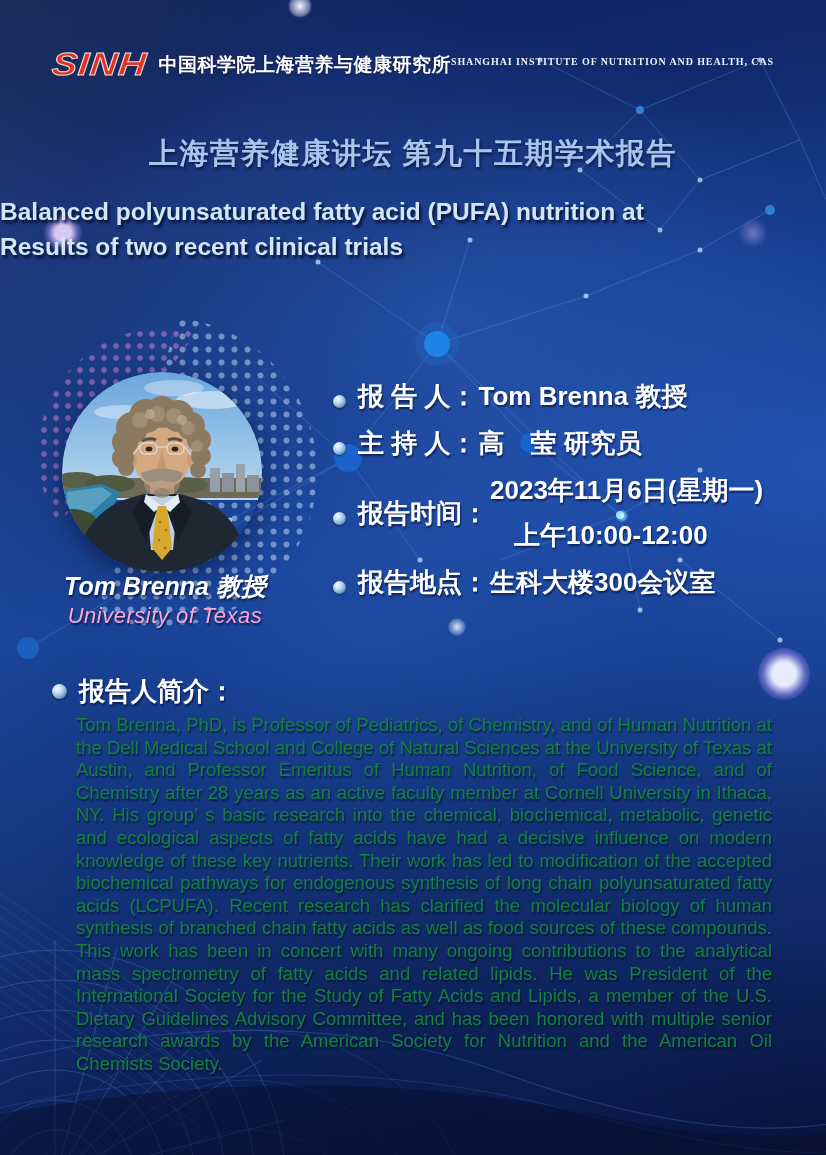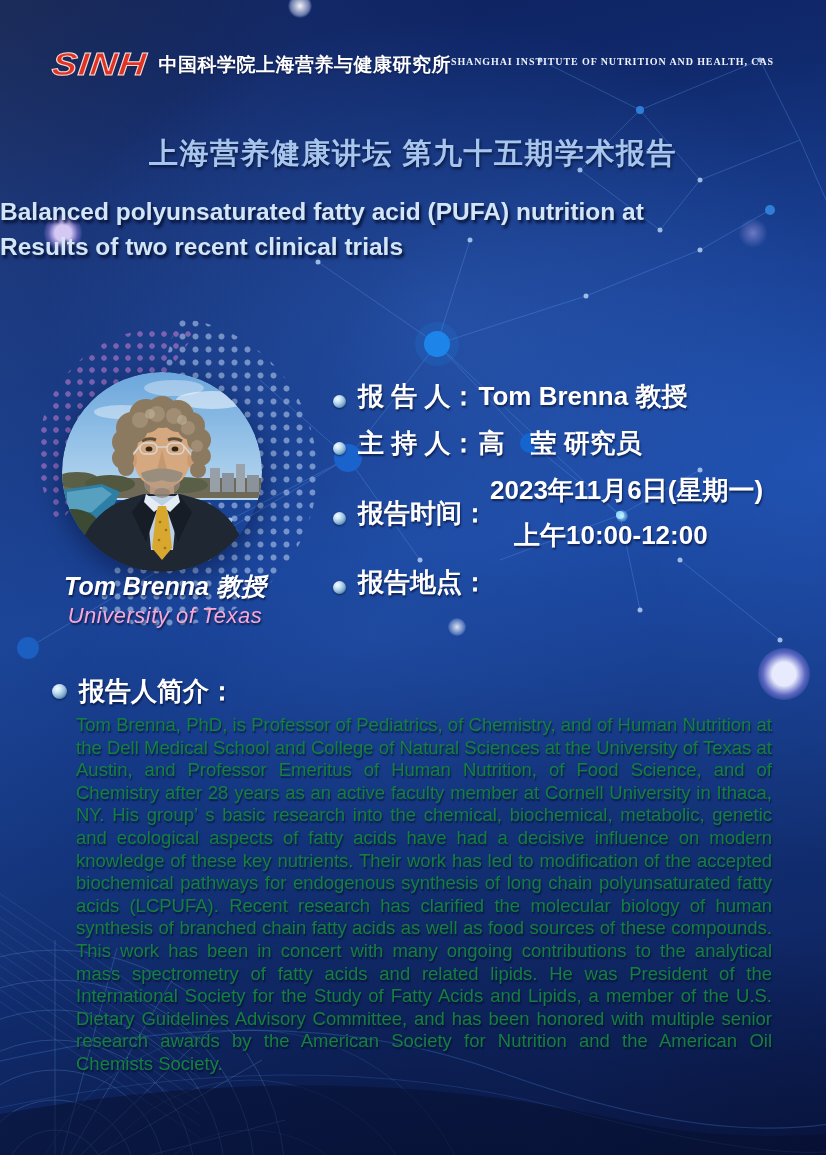--- a/index.html
+++ b/index.html
@@ -342,20 +342,21 @@
       <span class="bullet"></span>
       <span class="info-label">报告时间：</span>
       <span class="info-value value-block">
         <span>2023年11月6日(星期一)</span>
         <span class="value-line2">上午10:00-12:00</span>
       </span>
     </li>
     <li>
       <span class="bullet"></span>
       <span class="info-label">报告地点：</span>
+      <span class="info-value">生科大楼300会议室</span>
     </li>
   </ul>
 
   <div class="bio-head">
     <span class="bullet bullet-big"></span>
     <span>报告人简介：</span>
   </div>
   <p class="bio-text">Tom Brenna, PhD, is Professor of Pediatrics, of Chemistry, and of Human Nutrition at the Dell Medical School and College of Natural Sciences at the University of Texas at Austin, and Professor Emeritus of Human Nutrition, of Food Science, and of Chemistry after 28 years as an active faculty member at Cornell University in Ithaca, NY. His group’ s basic research into the chemical, biochemical, metabolic, genetic and ecological aspects of fatty acids have had a decisive influence on modern knowledge of these key nutrients. Their work has led to modification of the accepted biochemical pathways for endogenous synthesis of long chain polyunsaturated fatty acids (LCPUFA).  Recent research has clarified the molecular biology of human synthesis of branched chain fatty acids as well as food sources of these compounds. This work has been in concert with many ongoing contributions to the analytical mass spectrometry of fatty acids and related lipids. He was President of the International Society for the Study of Fatty Acids and Lipids, a member of the U.S. Dietary Guidelines Advisory Committee, and has been honored with multiple senior research awards by the American Society for Nutrition and the American Oil Chemists Society.</p>
 
 </div>

